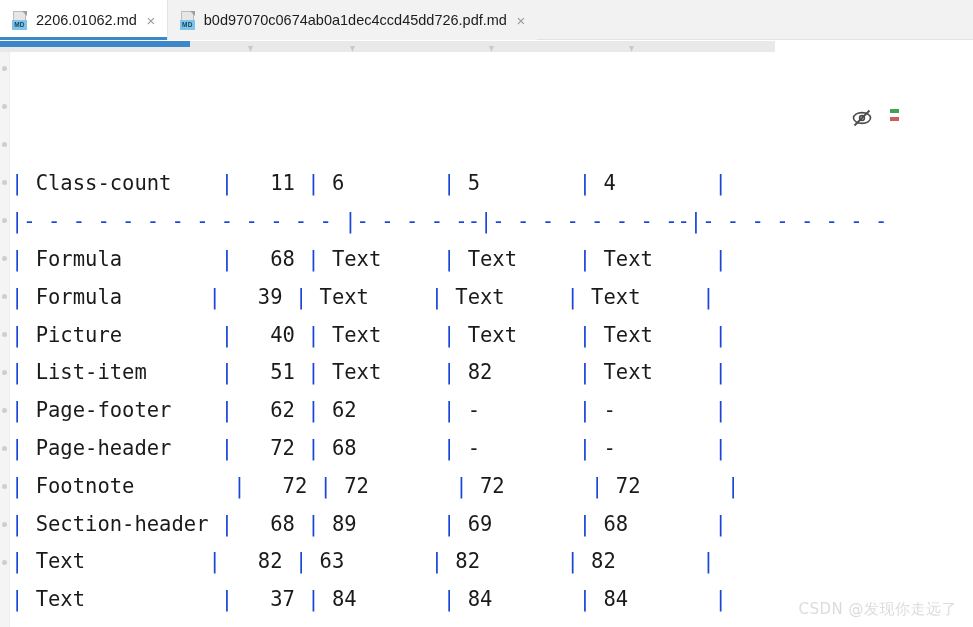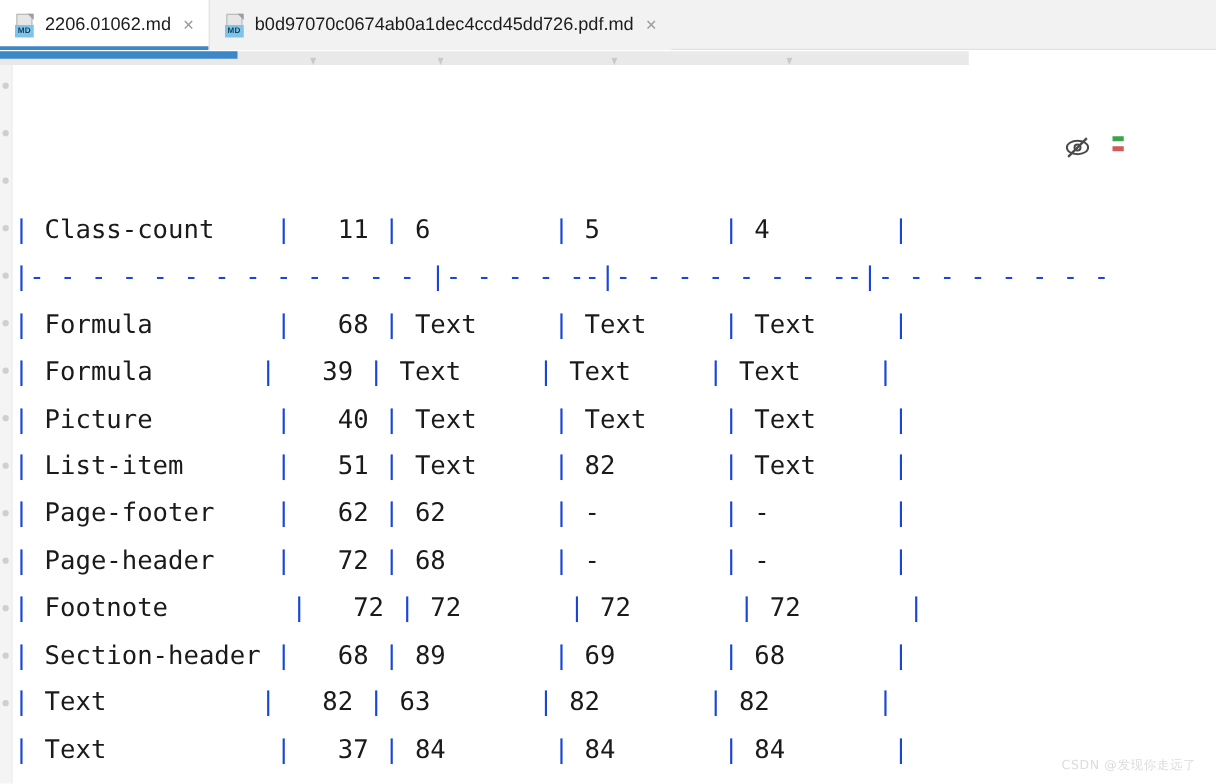--- a/index.html
+++ b/index.html
@@ -162,21 +162,21 @@
   .mark {
     position: absolute; right: 1px;
     width: 9px; height: 4px;
   }
   .mark.green { background: #3fa34d; }
   .mark.red   { background: #d05b5b; }
 
   
   .watermark {
     position: absolute; right: 16px; bottom: 8px;
-    font-size: 10px;
+    font-size: 15px;
     color: #dcdcdc;
     font-family: "DejaVu Sans", sans-serif;
     letter-spacing: .5px;
     user-select: none;
   }
 </style>
 </head>
 <body>
 
 <div id="app">

